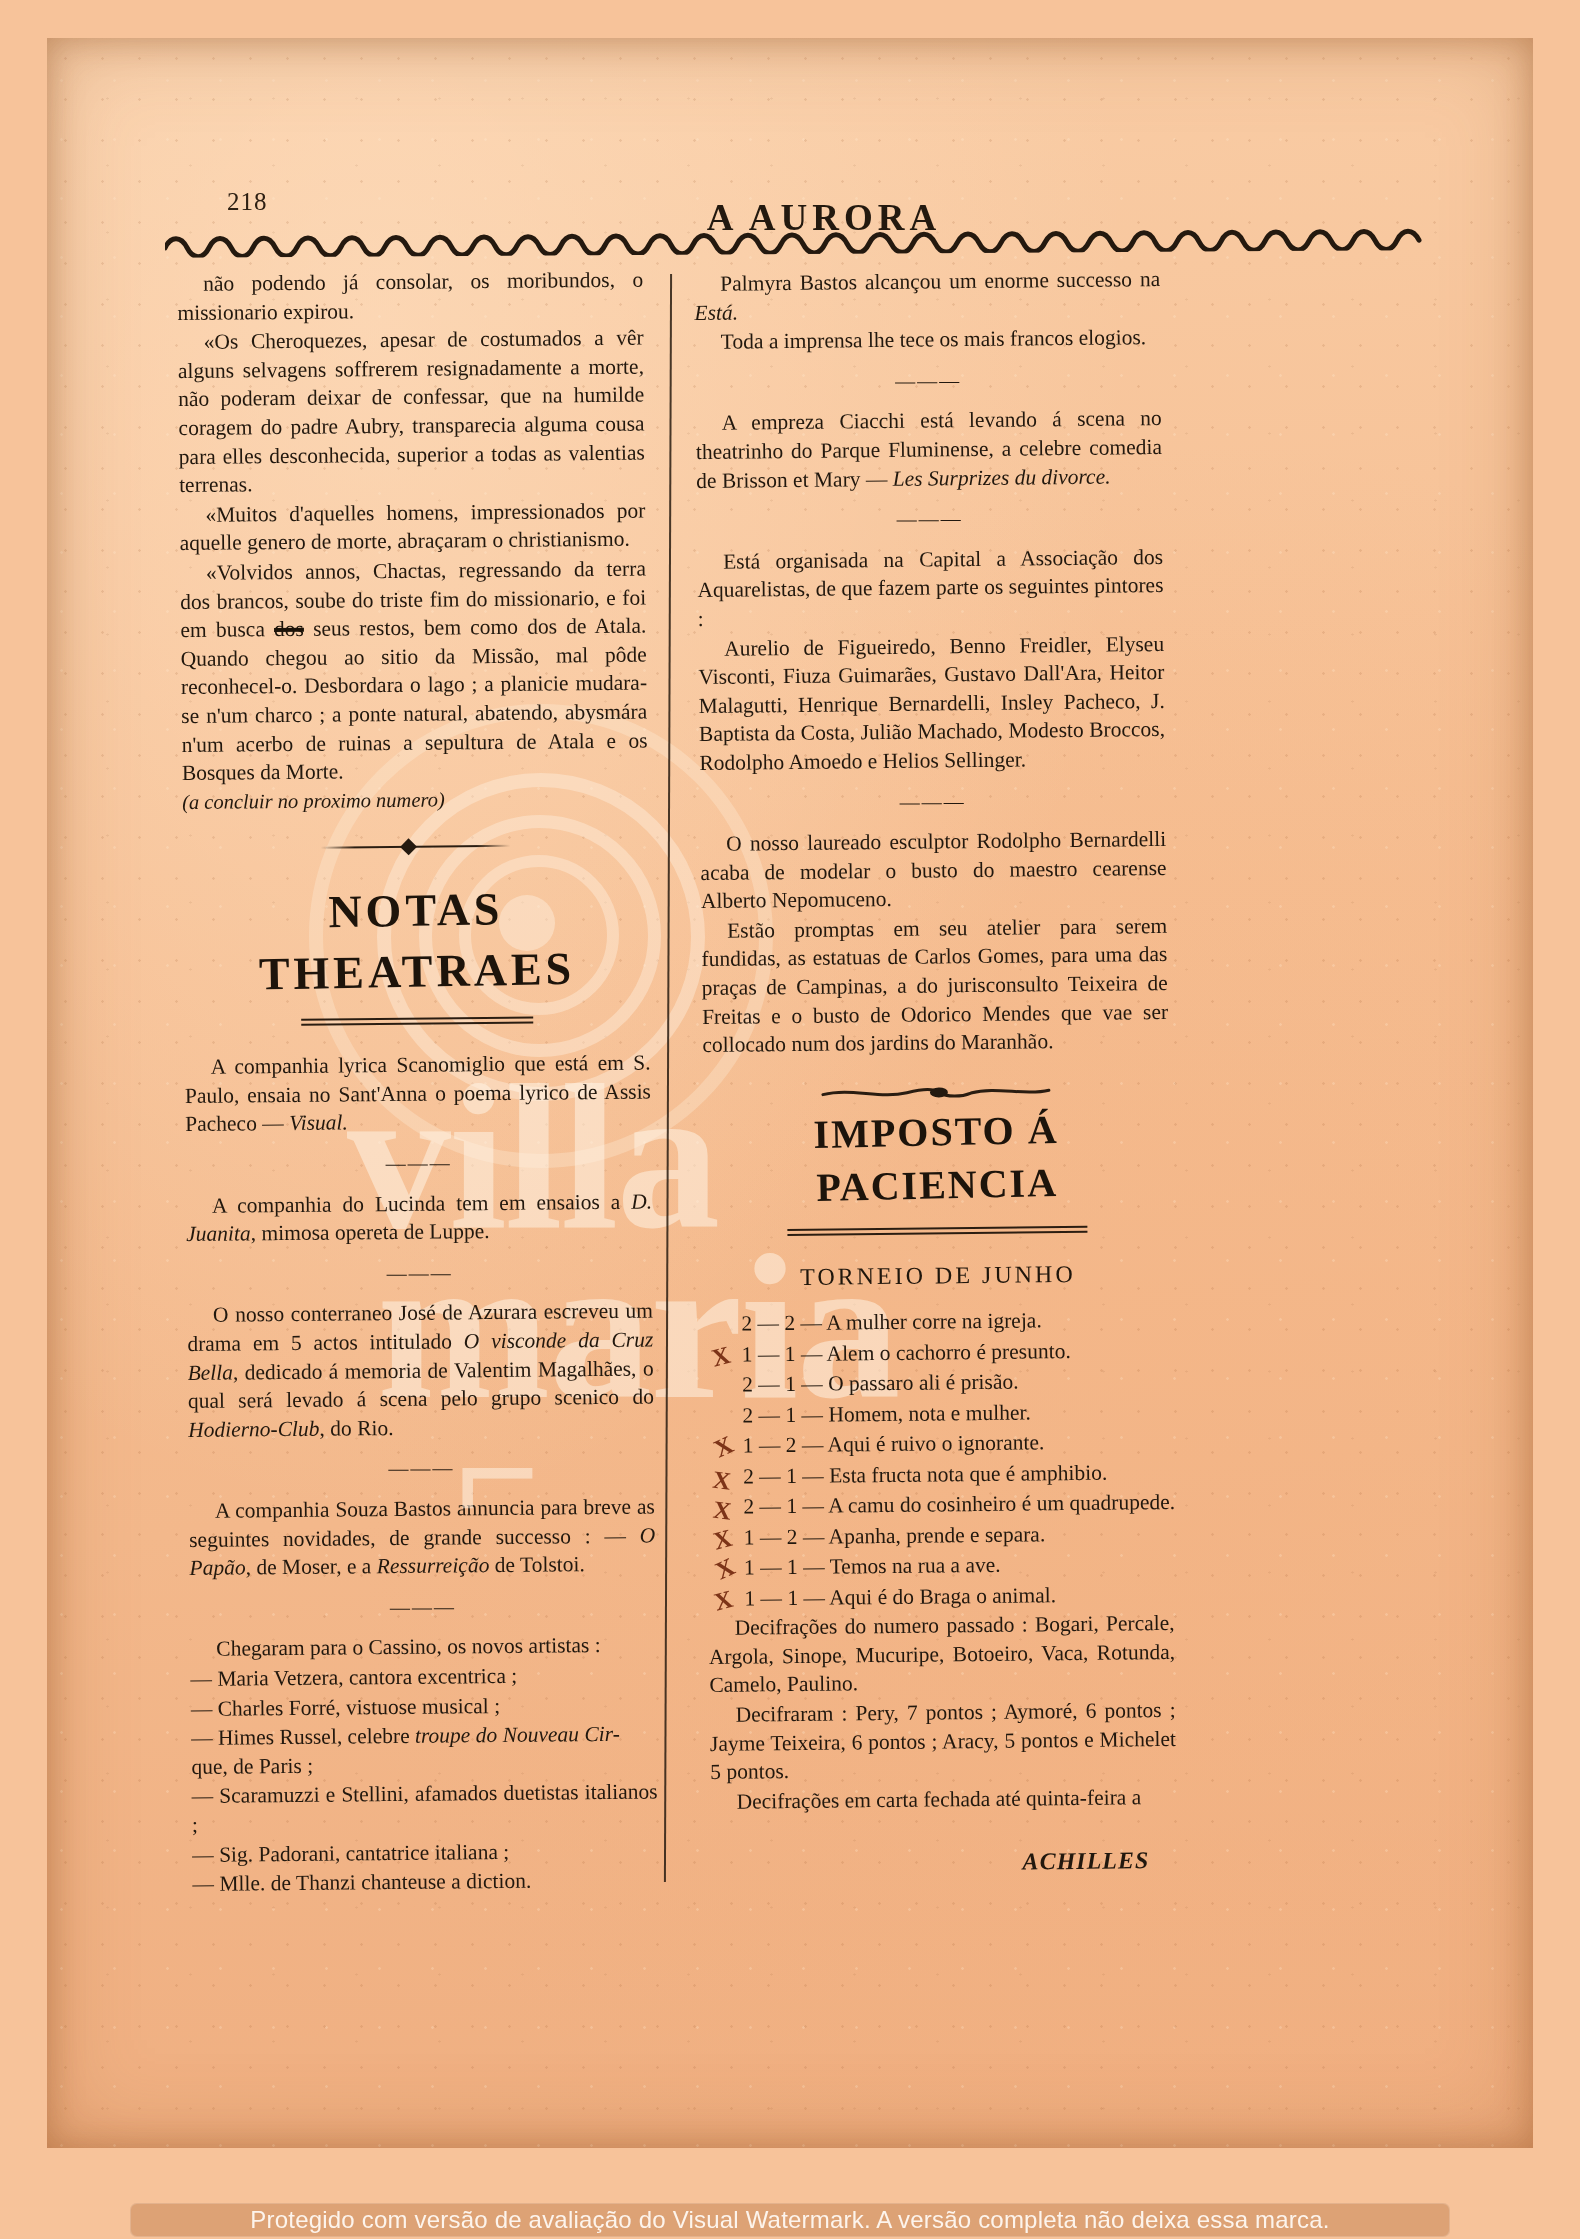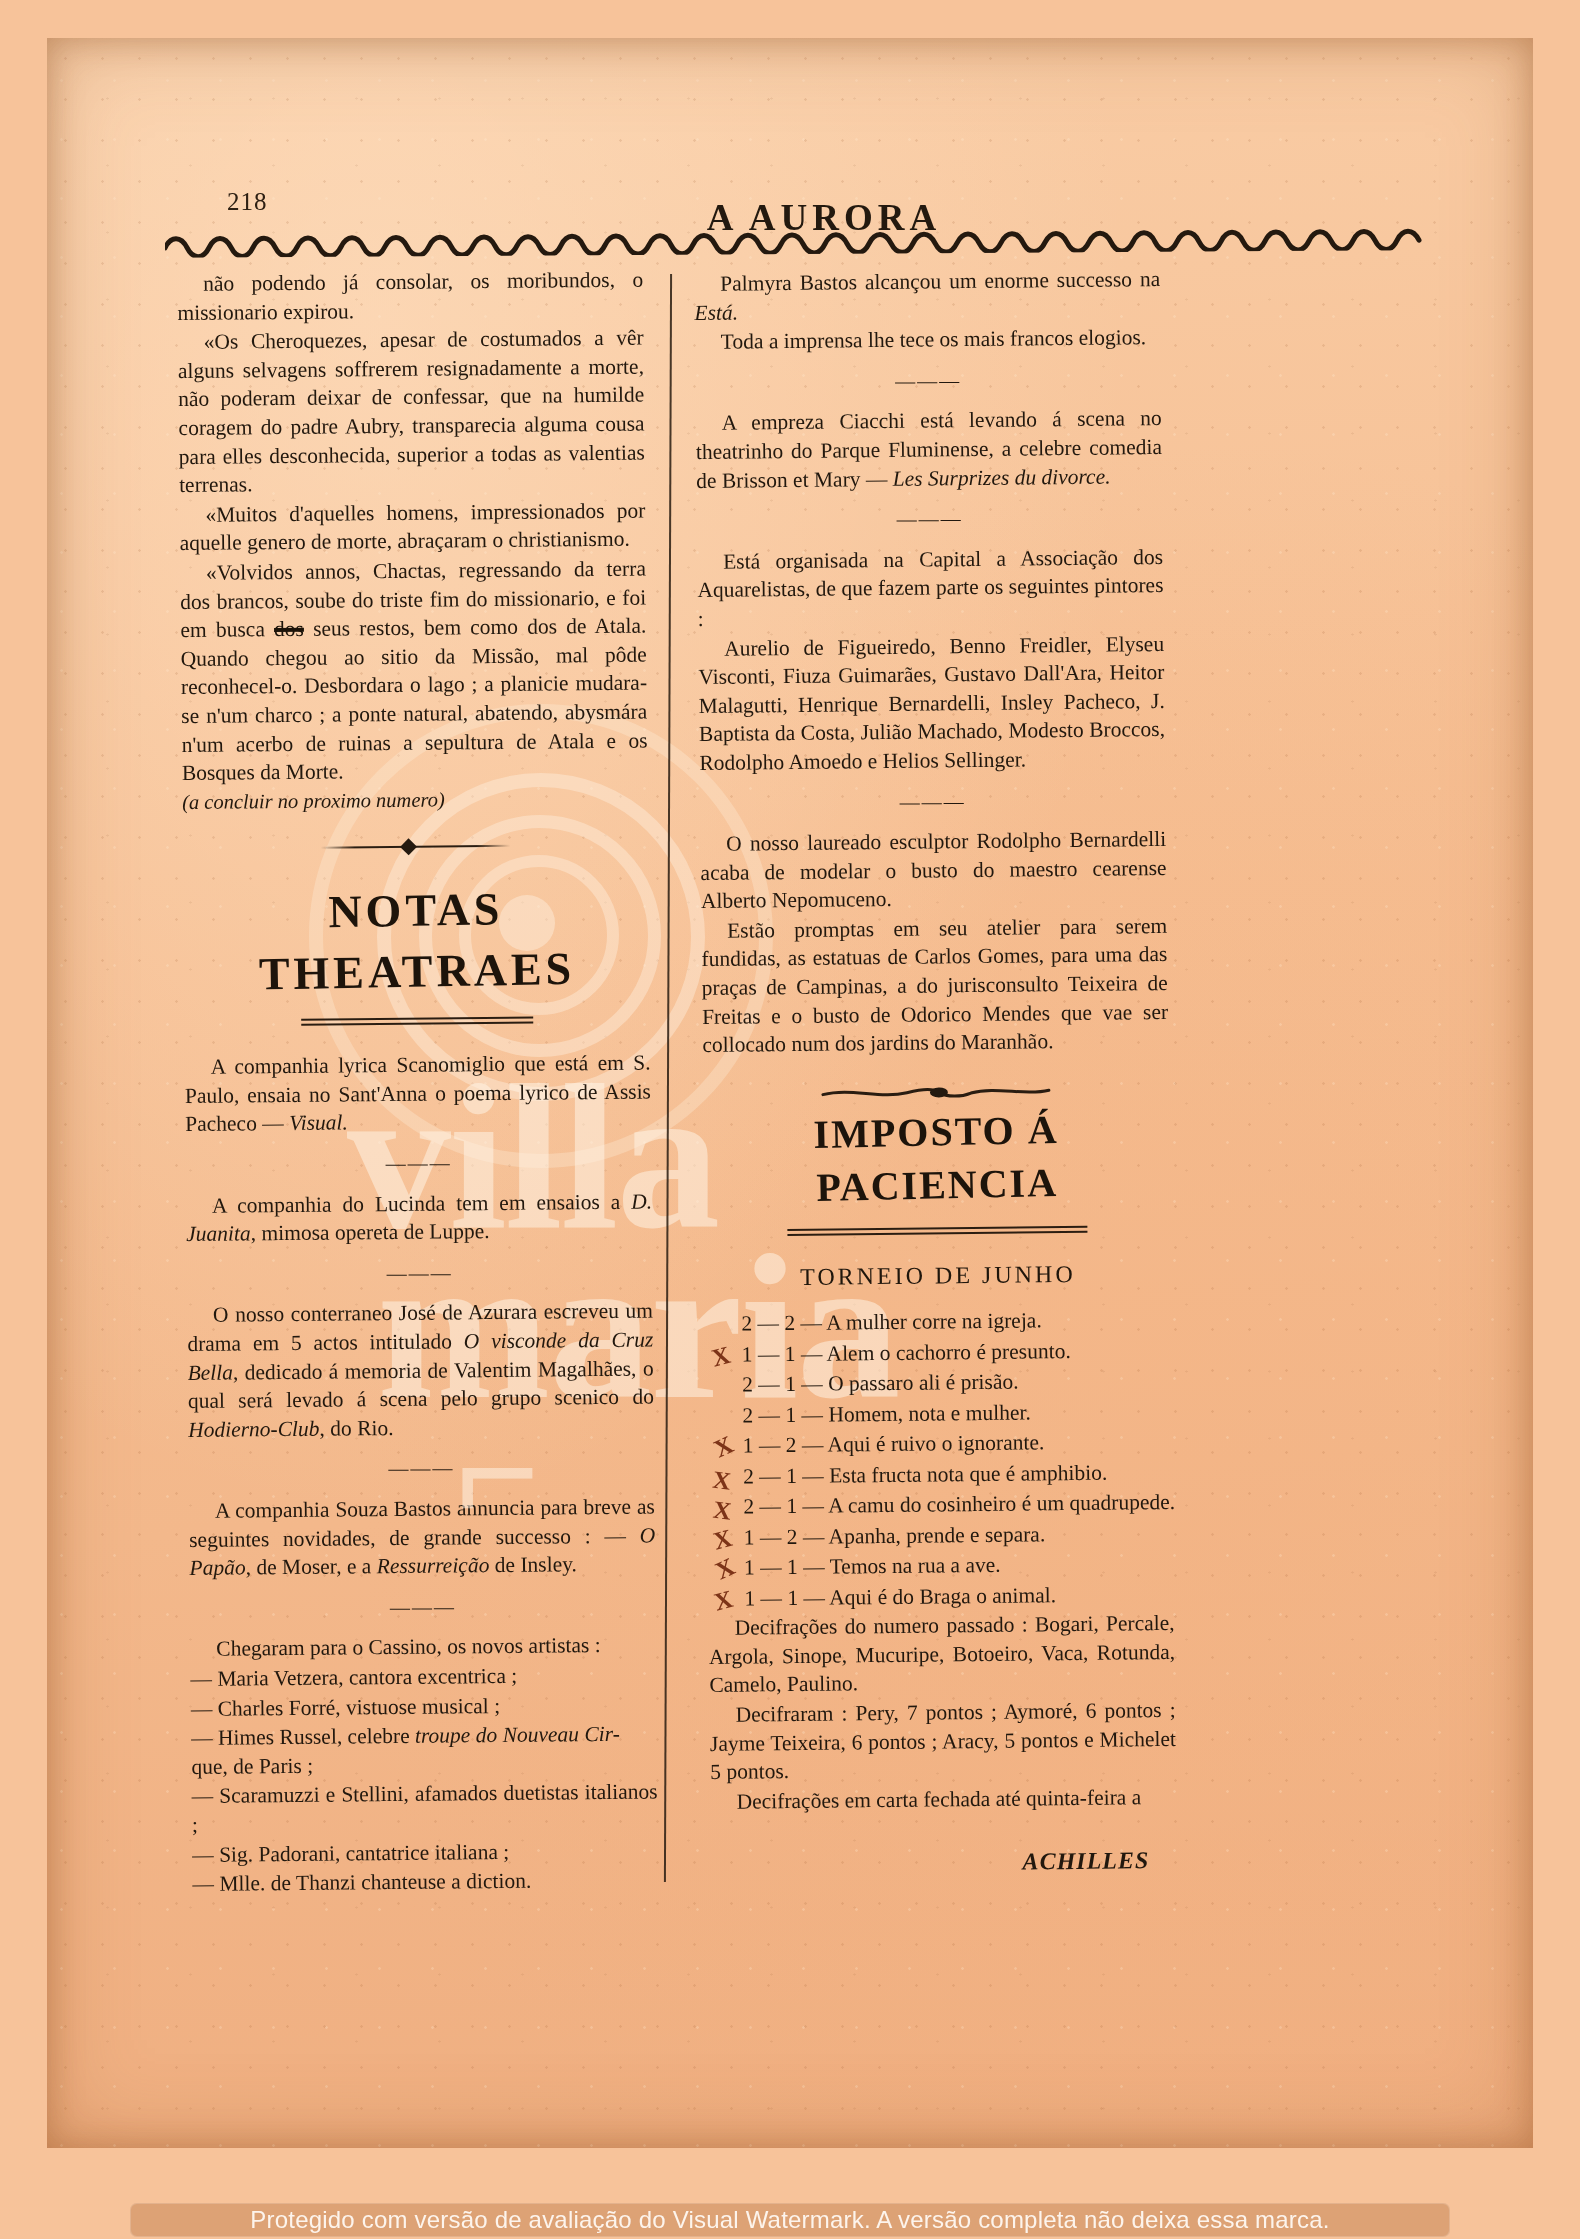--- a/index.html
+++ b/index.html
@@ -220,21 +220,21 @@
       <div class="sep-dash"></div>
 
       <p><span>A companhia do Lucinda tem em ensaios a </span><span class="ital">D. Juanita</span><span>, mimosa opereta de Luppe.</span></p>
 
       <div class="sep-dash"></div>
 
       <p><span>O nosso conterraneo José de Azurara escreveu um drama em 5 actos intitulado </span><span class="ital">O visconde da Cruz Bella</span><span>, dedicado á memoria de Valentim Magalhães, o qual será levado á scena pelo grupo scenico do </span><span class="ital">Hodierno-Club</span><span>, do Rio.</span></p>
 
       <div class="sep-dash"></div>
 
-      <p><span>A companhia Souza Bastos annuncia para breve as seguintes novidades, de grande successo : — </span><span class="ital">O Papão</span><span>, de Moser, e a </span><span class="ital">Ressurreição</span><span> de Insley.</span></p>
+      <p><span>A companhia Souza Bastos annuncia para breve as seguintes novidades, de grande successo : — </span><span class="ital">O Papão</span><span>, de Moser, e a </span><span class="ital">Ressurreição</span><span> de Tolstoi.</span></p>
 
       <div class="sep-dash"></div>
 
       <p>Chegaram para o Cassino, os novos artistas :</p>
       <p class="noind">— Maria Vetzera, cantora excentrica ;</p>
       <p class="noind">— Charles Forré, vistuose musical ;</p>
       <p class="noind"><span>— Himes Russel, celebre </span><span class="ital">troupe do Nouveau Cir-</span><br><span>que, de Paris ;</span></p>
       <p class="noind">— Scaramuzzi e Stellini, afamados  duetistas italianos ;</p>
       <p class="noind">— Sig. Padorani, cantatrice italiana ;</p>
       <p class="noind">— Mlle. de Thanzi chanteuse a diction.</p>

